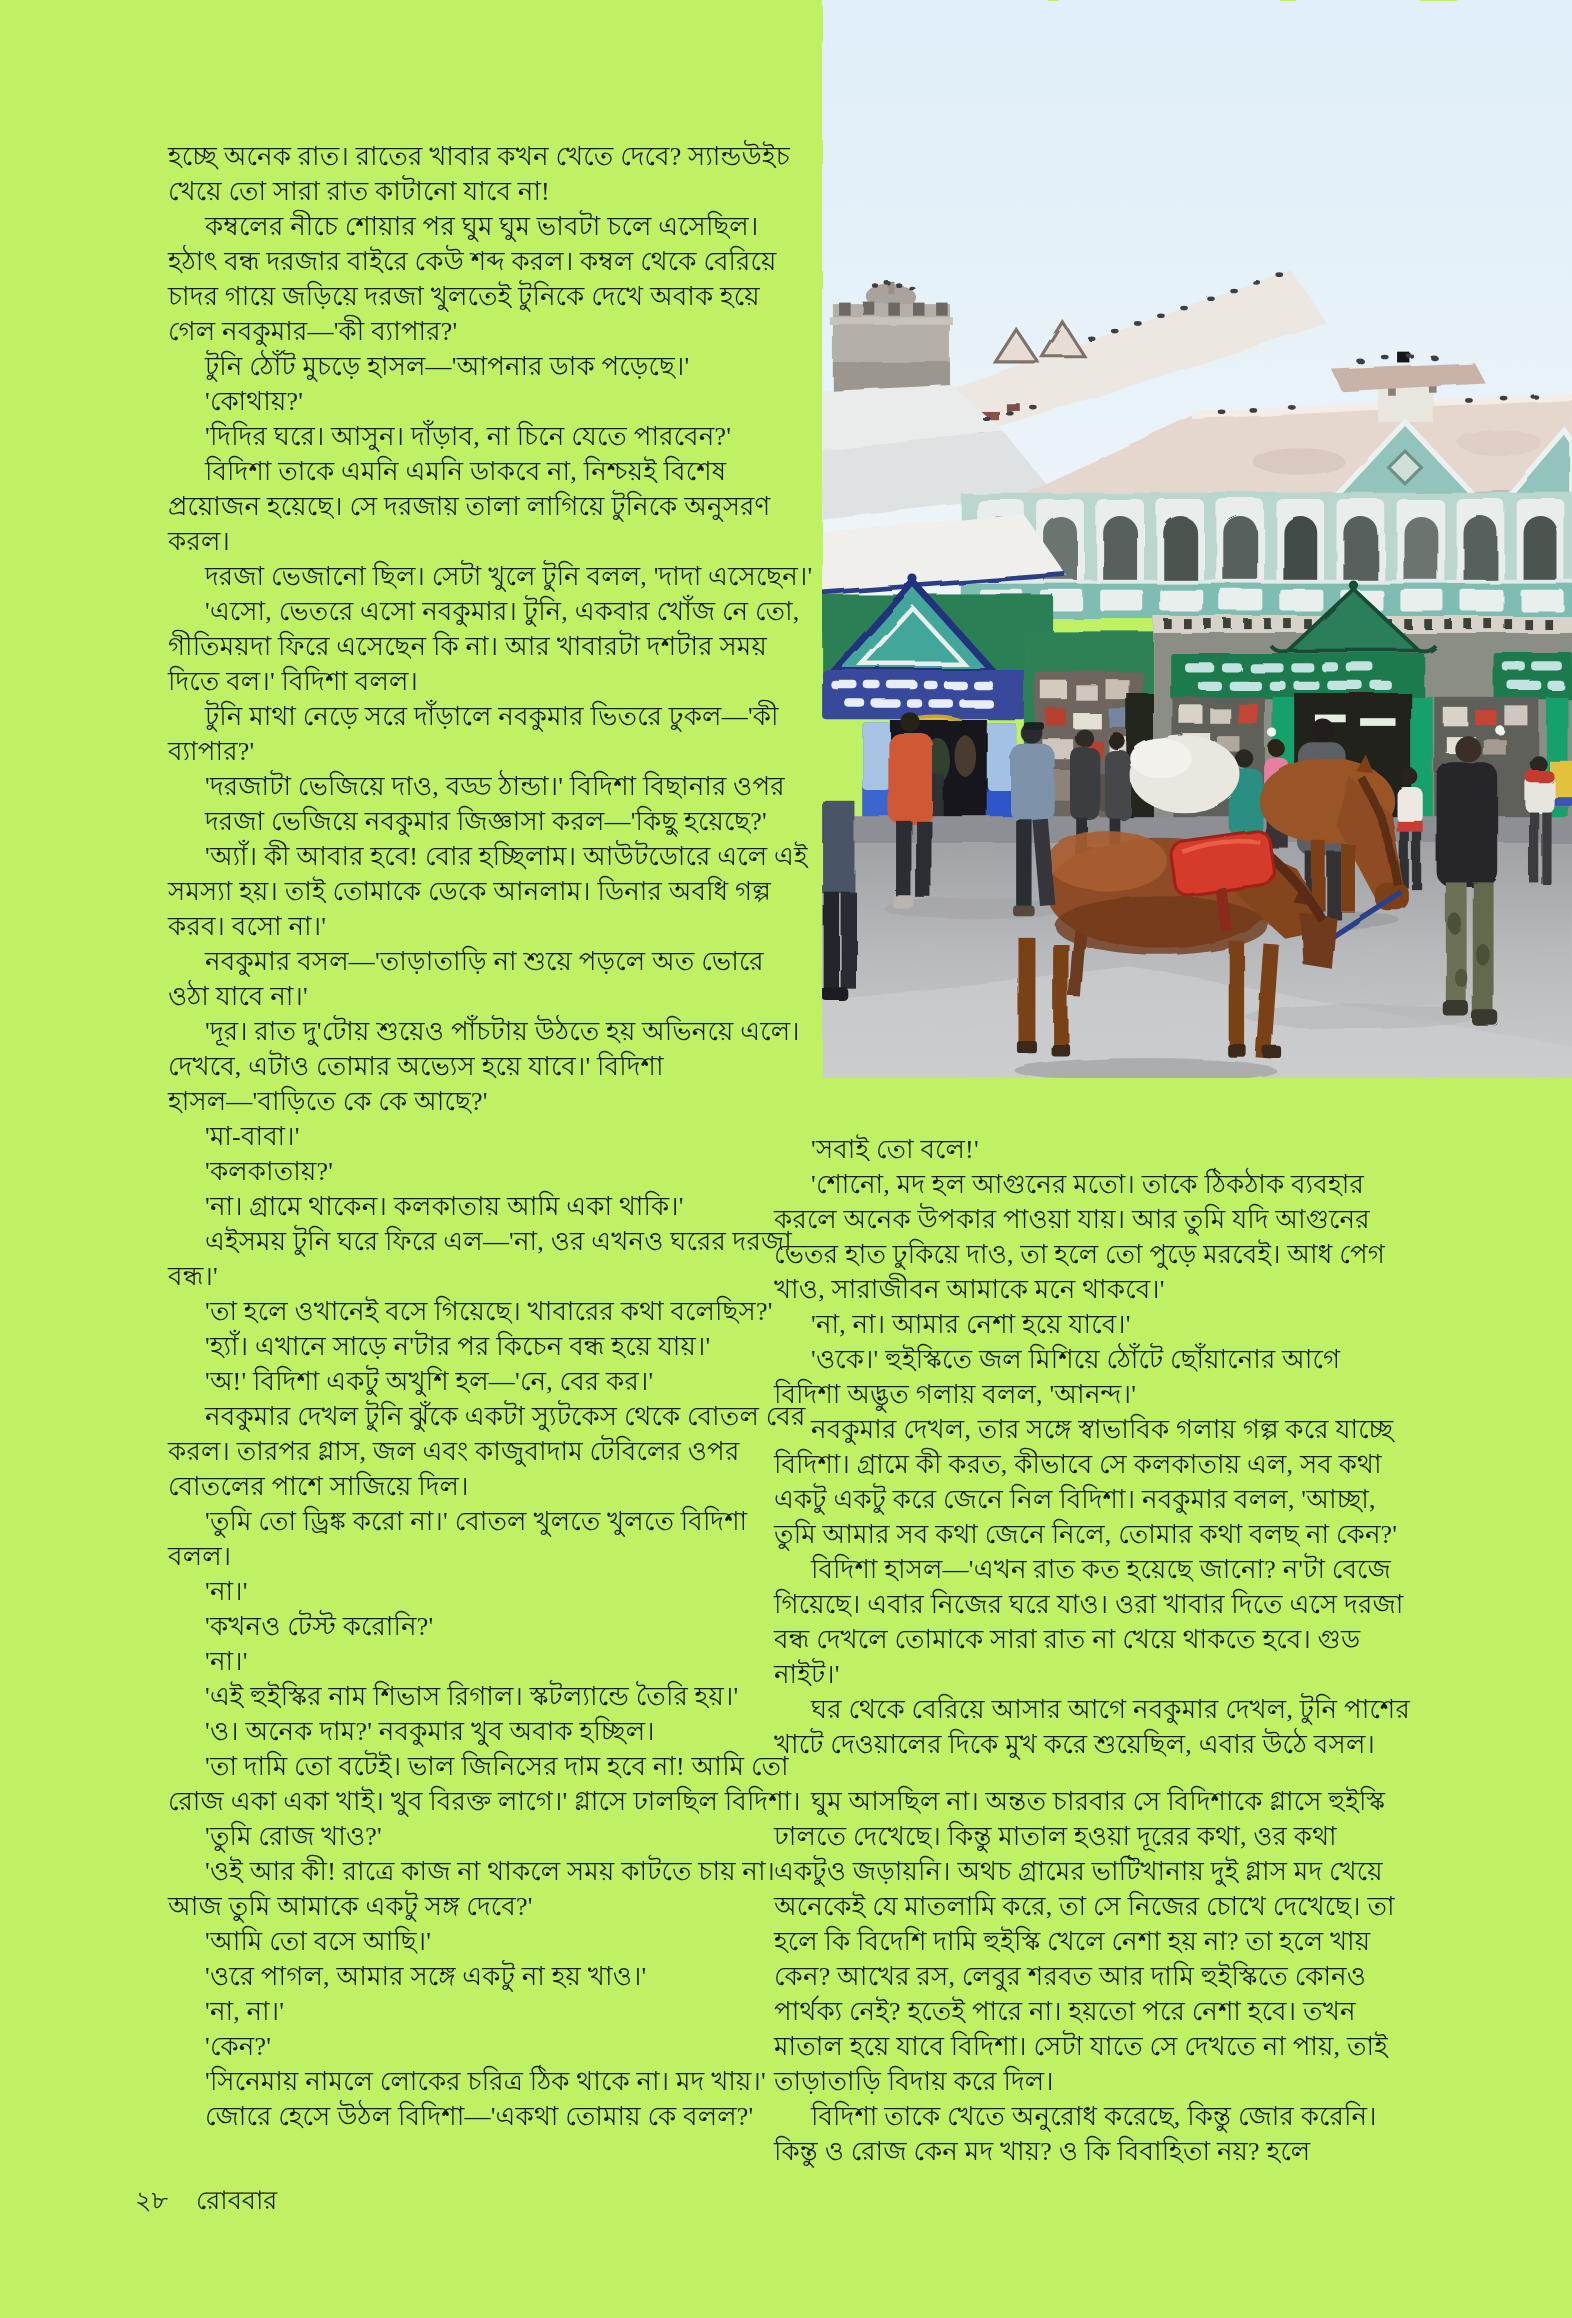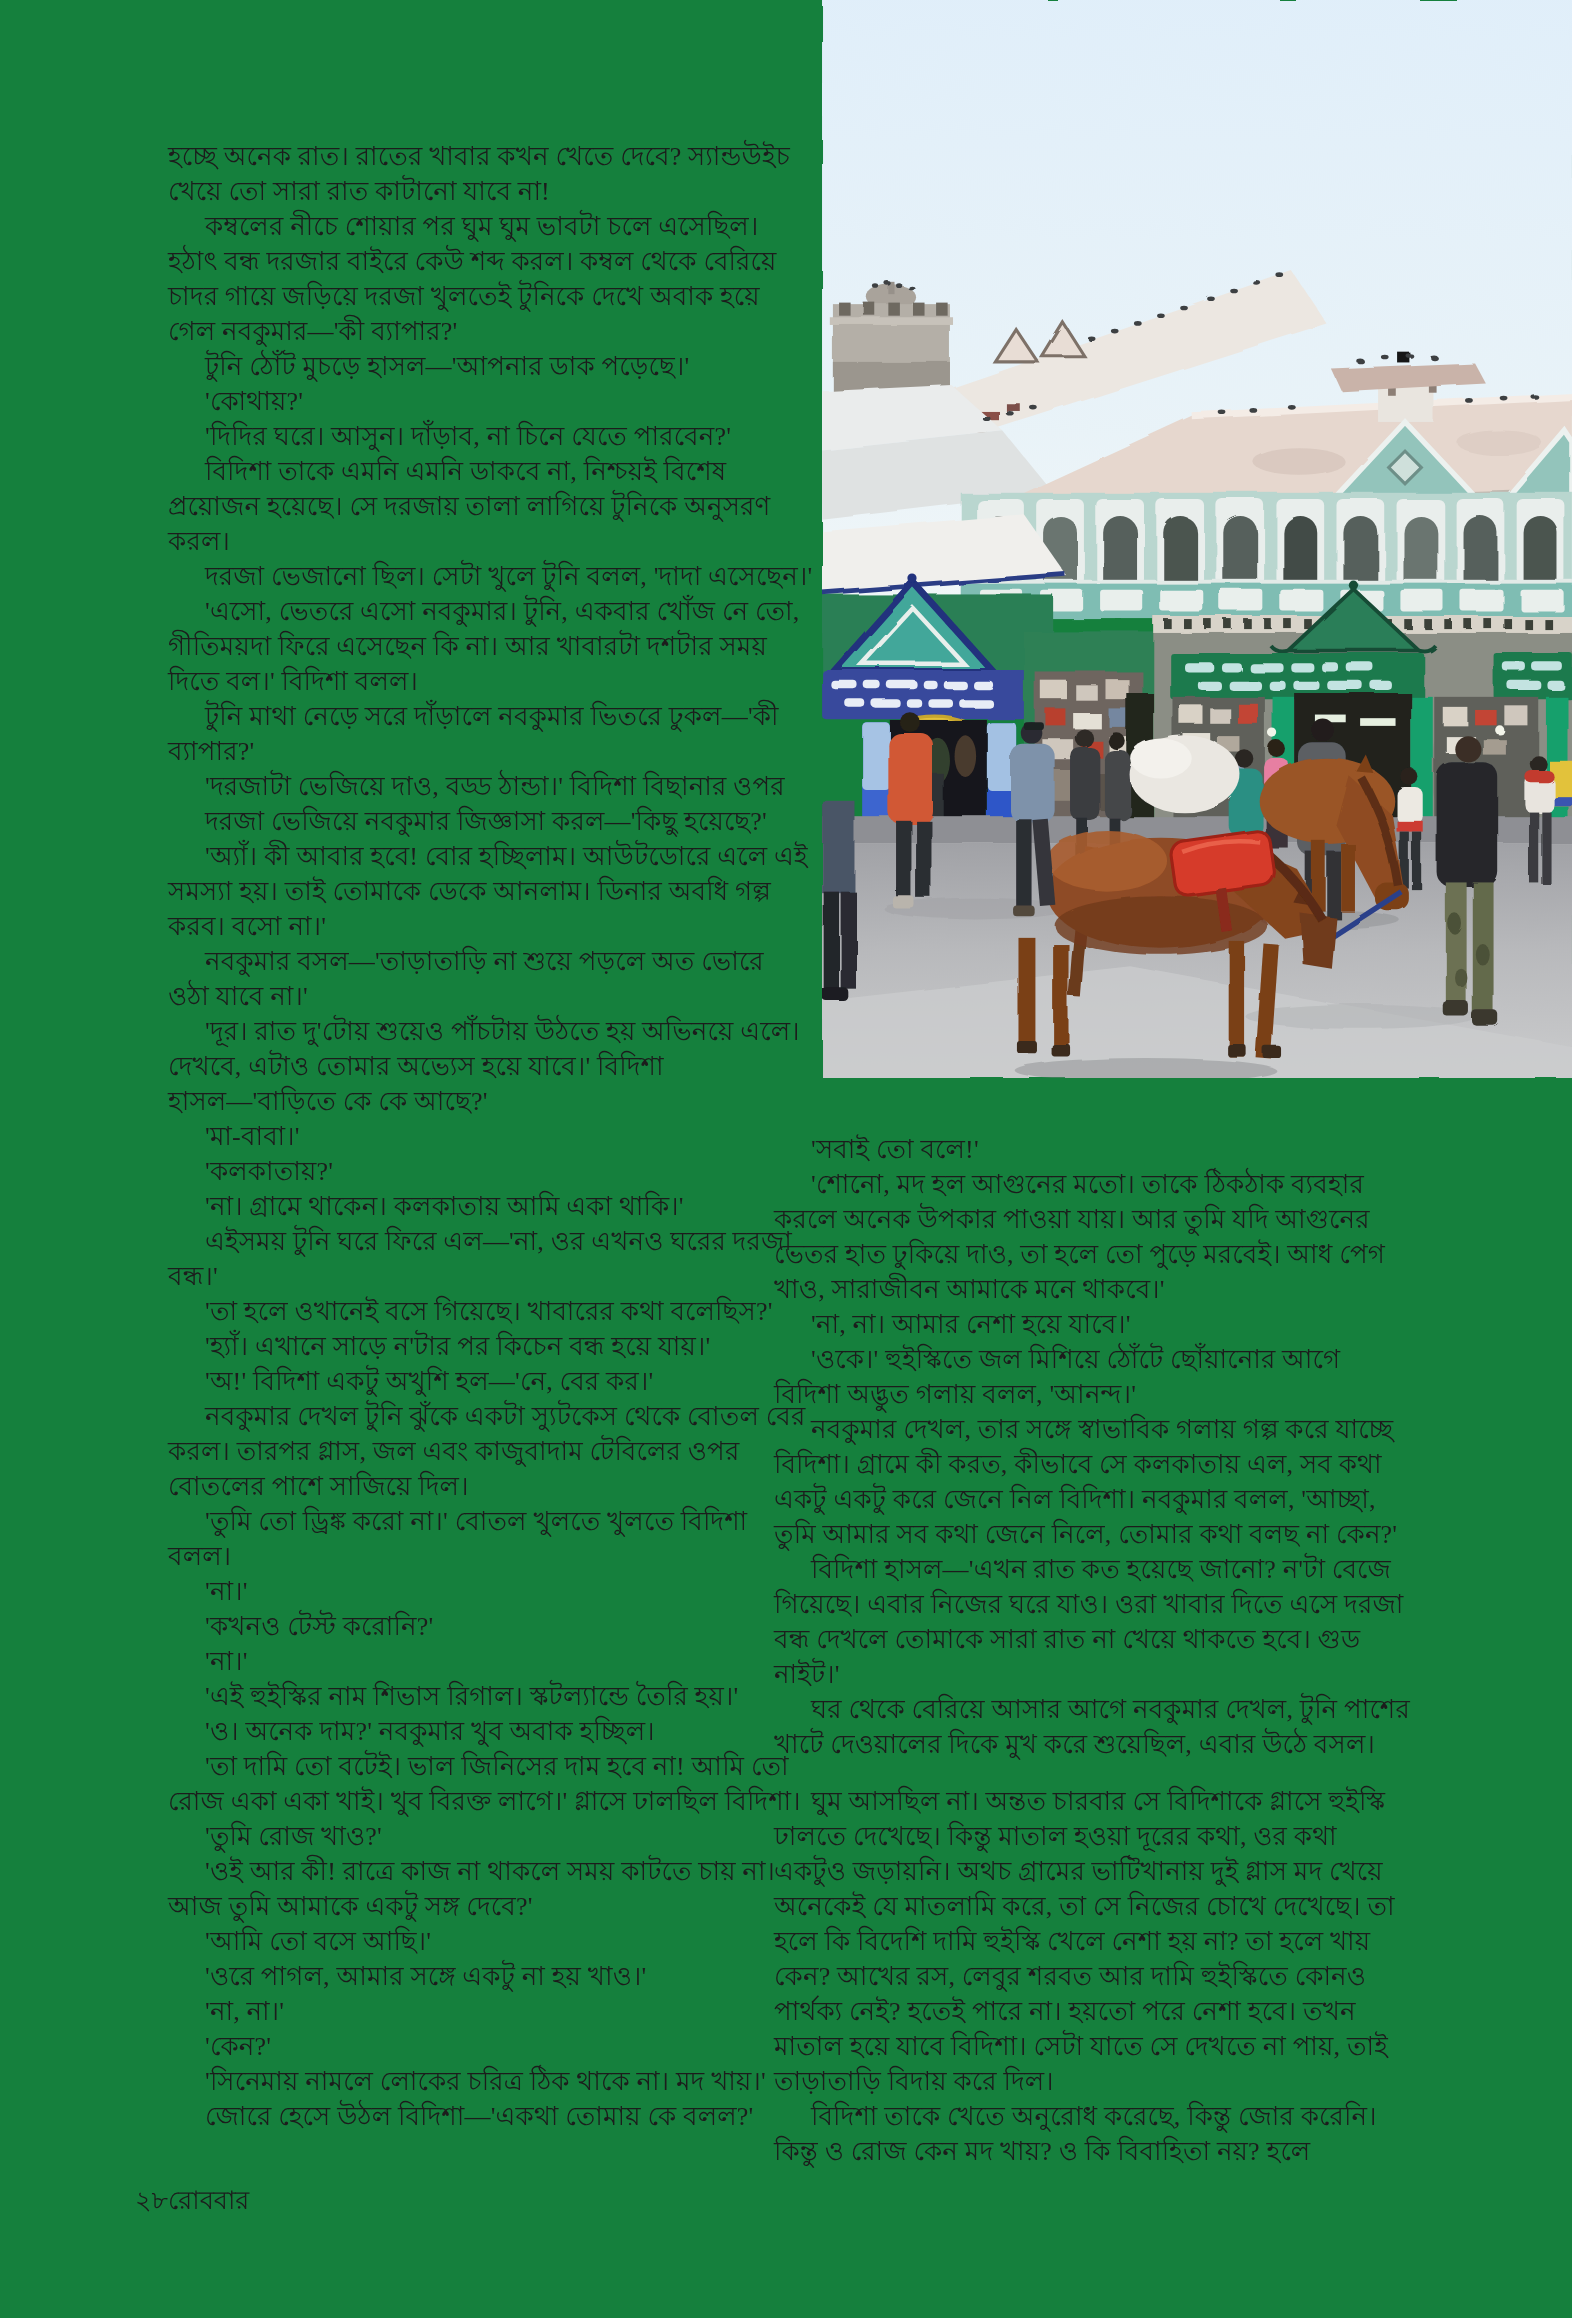--- a/index.html
+++ b/index.html
@@ -2,30 +2,30 @@
 <html lang="bn" style="font-size:12.3px"><head>
 <meta charset="utf-8">
 <style>
   html,body{margin:0;padding:0;}
   body{
     width:1573px;height:2319px;position:relative;background:#ffffff;
     font-family:"Liberation Serif","DejaVu Serif",serif;
     color:#1c1c1c;
     -webkit-font-smoothing:antialiased;
   }
-  .page{position:absolute;inset:0;background:#15803d;overflow:hidden;padding-left:35px;}
+  .page{position:absolute;inset:0;background:#bef264;overflow:hidden;padding-left:35px;}
   .photo{position:absolute;left:822px;top:0;width:751px;height:1078px;}
   .col{position:absolute;font-size:26px;}
   .col .line{height:35px;line-height:35px;white-space:nowrap;letter-spacing:0.2px;}
   .col .line.ind{padding-left:37px;}
   .col .line.gap{height:21.6px;}
   .left-col{left:168px;top:139px;width:639px;}
   .right-col{left:774px;top:1132px;width:687px;}
   .footer{position:absolute;left:135px;top:2181px;font-size:25.4px;display:flex;align-items:baseline;}
-  .footer .num{font-family:Liberation Serif, serif;}
+  .footer .num{margin-right:28px;font-family:Liberation Serif, serif;}
 </style>
 </head>
 <body>
 
 <div class="page">
 
   <svg class="photo" viewBox="0 0 975 1400" aria-hidden="true">
     <defs>
       <linearGradient id="skyg" x1="0" y1="0" x2="0" y2="1">
         <stop offset="0" stop-color="#dfeefa"></stop>

